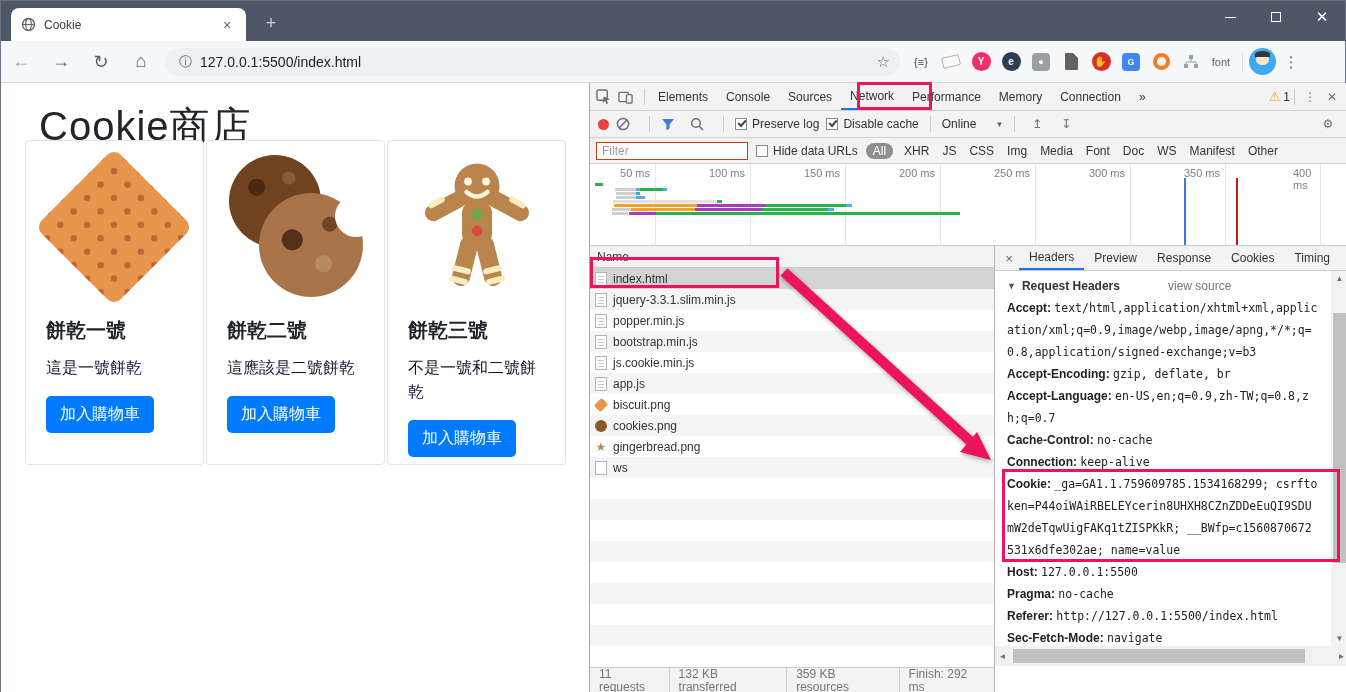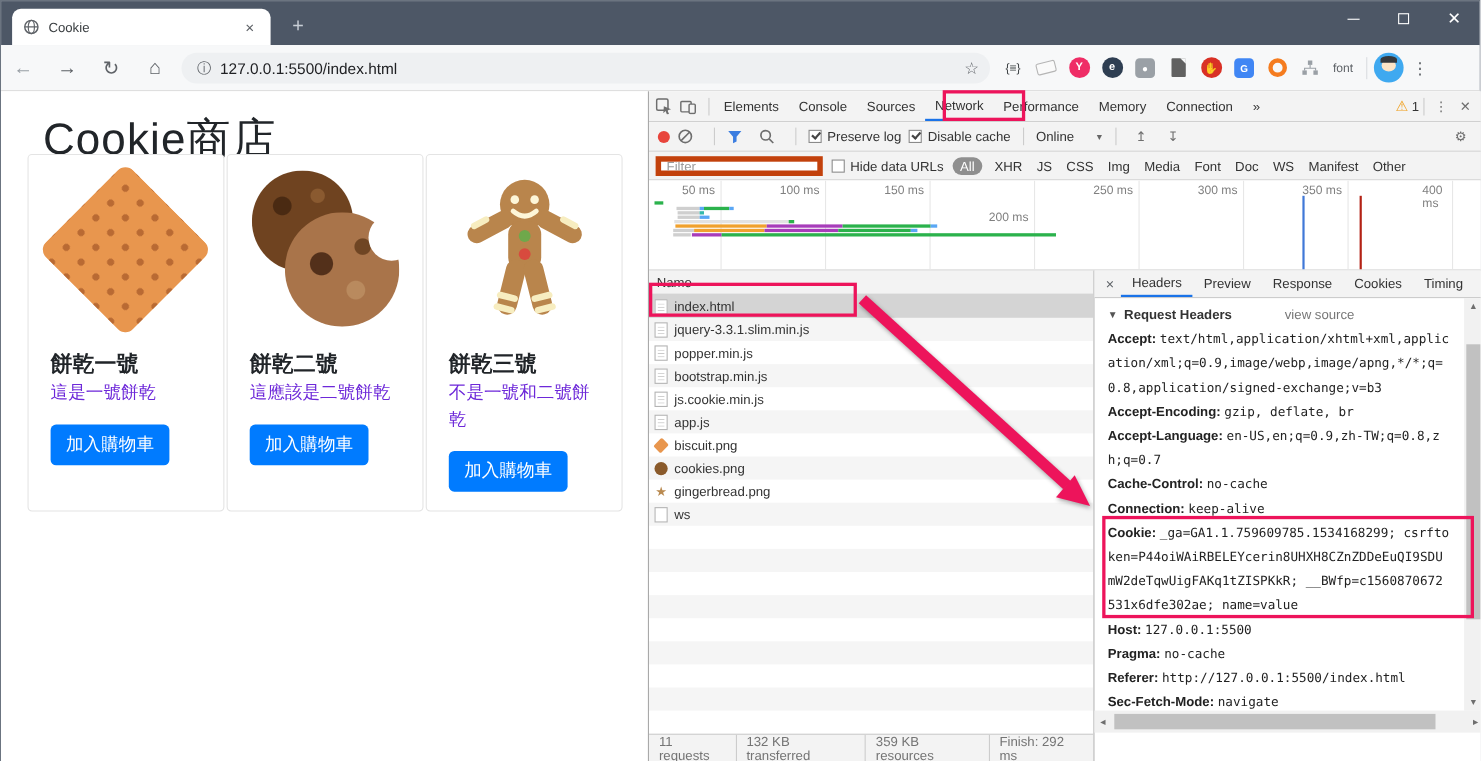--- a/index.html
+++ b/index.html
@@ -45,21 +45,21 @@
   
   .content { position:absolute; left:0; top:81px; width:100%; height:611px; border-top:1px solid #d8d8d8; background:#fff; }
 
   
   .page { position:absolute; left:0; top:0; width:588px; height:611px; background:#fff; overflow:hidden; }
   .page h1 { font-size:40px; font-weight:400; color:#212529; margin:16px 0 0 38px; letter-spacing:1px; }
   .cards { position:absolute; left:24px; top:57px; width:541px; display:grid; grid-template-columns:1fr 1fr 1fr; gap:2px; }
   .card { background:#fff; border:1px solid #e4e4e4; border-radius:4px; height:325px; position:relative; }
   .card .imgwrap { width:150px; height:150px; margin:12px auto 6px auto; position:relative; }
   .card h5 { font-size:20px; font-weight:600; color:#212529; margin:14px 0 0 20px; }
-  .card p { font-size:16px; color:#6d28d9; margin:2px 20px 0 20px; line-height:1.5; }
+  .card p { font-size:16px; color:#0f172a; margin:12px 20px 0 20px; line-height:1.5; }
   .card .btn { display:inline-block; margin:16px 0 0 20px; background:#007bff; color:#fff; font-size:16px; padding:8px 14px; border:none; border-radius:5px; }
   
   .biscuit { position:absolute; left:18px; top:18px; width:112px; height:112px; background:#e8964e; border-radius:10px; transform:rotate(45deg);
      background-image:radial-gradient(#b96a33 3px, transparent 3.6px); background-size:19px 19px; background-position:7px 7px; }
   
   .cook-back { position:absolute; left:8px; top:2px; width:92px; height:92px; border-radius:50%; background:#6f4320;
      background-image:radial-gradient(circle at 30% 35%, #4a2a12 8px, transparent 9px), radial-gradient(circle at 65% 25%, #8a5a30 6px, transparent 7px); }
   .cook-front { position:absolute; left:38px; top:40px; width:104px; height:104px; border-radius:50%; background:#a9744a;
      background-image:radial-gradient(circle at 32% 45%, #53301a 10px, transparent 11px), radial-gradient(circle at 68% 30%, #6f4523 7px, transparent 8px), radial-gradient(circle at 62% 68%, #b98a5e 8px, transparent 9px); }
   .cook-front::after { content:""; position:absolute; right:-14px; top:2px; width:42px; height:42px; border-radius:50%; background:#fff; }
@@ -74,21 +74,21 @@
   .dt-ic { width:22px; text-align:center; color:#6e6e6e; }
   .warnbadge { margin-left:auto; display:flex; align-items:center; gap:3px; color:#333; }
   .warnbadge .tri { color:#f0a01e; font-size:13px; }
   .dt-toolbar { height:27px; padding-left:8px; gap:7px; }
   .rec-dot { width:11px; height:11px; border-radius:50%; background:#e8453c; }
   .chkrow { display:flex; align-items:center; gap:5px; }
   .chk { width:12px; height:12px; border:1px solid #8a8a8a; background:#fff; position:relative; }
   .chk.checked::after { content:""; position:absolute; left:2px; top:1px; width:6px; height:3px; border-left:2px solid #454545; border-bottom:2px solid #454545; transform:rotate(-48deg); }
   .caret { font-size:8px; color:#666; margin-left:14px; }
   .dt-filterrow { height:26px; padding-left:6px; gap:8px; }
-  .filter-input { width:152px; height:18px; background:#fff; border:5px solid #c2410c; font-size:12px; padding:0 5px; color:#333; }
+  .filter-input { width:152px; height:18px; background:#fff; border:1px solid #c2410c; font-size:12px; padding:0 5px; color:#333; }
   .filter-input::placeholder { color:#9a9a9a; }
   .pill { background:#8f8f8f; color:#fff; border-radius:8px; padding:1px 7px; }
   .ftype { color:#333; padding:0 2px; }
   
   .timeline { position:relative; height:82px; background:#fff; border-bottom:1px solid #ccc; overflow:hidden; }
   .grid { position:absolute; top:0; bottom:0; width:1px; background:#e7e7e7; }
   .ticklbl { position:absolute; top:3px; font-size:11px; color:#808080; transform:translateX(-100%); padding-right:5px; }
   .wfbar { position:absolute; height:3px; }
   .evline { position:absolute; top:14px; bottom:0; width:2px; }
   
@@ -354,21 +354,21 @@
       </div>
 
       <div class="timeline" id="timeline">
           <div class="grid" style="left: 65px;"></div>
           <span class="ticklbl" style="left: 65px;">50 ms</span>
           <div class="grid" style="left: 160px;"></div>
           <span class="ticklbl" style="left: 160px;">100 ms</span>
           <div class="grid" style="left: 255px;"></div>
           <span class="ticklbl" style="left: 255px;">150 ms</span>
           <div class="grid" style="left: 350px;"></div>
-          <span class="ticklbl" style="left: 350px; margin-top: 25px;">200 ms</span>
+          <span class="ticklbl" style="left: 350px;">200 ms</span>
           <div class="grid" style="left: 445px;"></div>
           <span class="ticklbl" style="left: 445px;">250 ms</span>
           <div class="grid" style="left: 540px;"></div>
           <span class="ticklbl" style="left: 540px;">300 ms</span>
           <div class="grid" style="left: 635px;"></div>
           <span class="ticklbl" style="left: 635px;">350 ms</span>
           <div class="grid" style="left: 730px;"></div>
           <span class="ticklbl" style="left: 730px;">400 ms</span>
           <div class="wfbar" style="top: 19px; left: 5px; width: 8px; background: rgb(43, 178, 76);"></div>
           <div class="wfbar" style="top: 24px; left: 25px; width: 21px; background: rgb(207, 207, 207);"></div>

